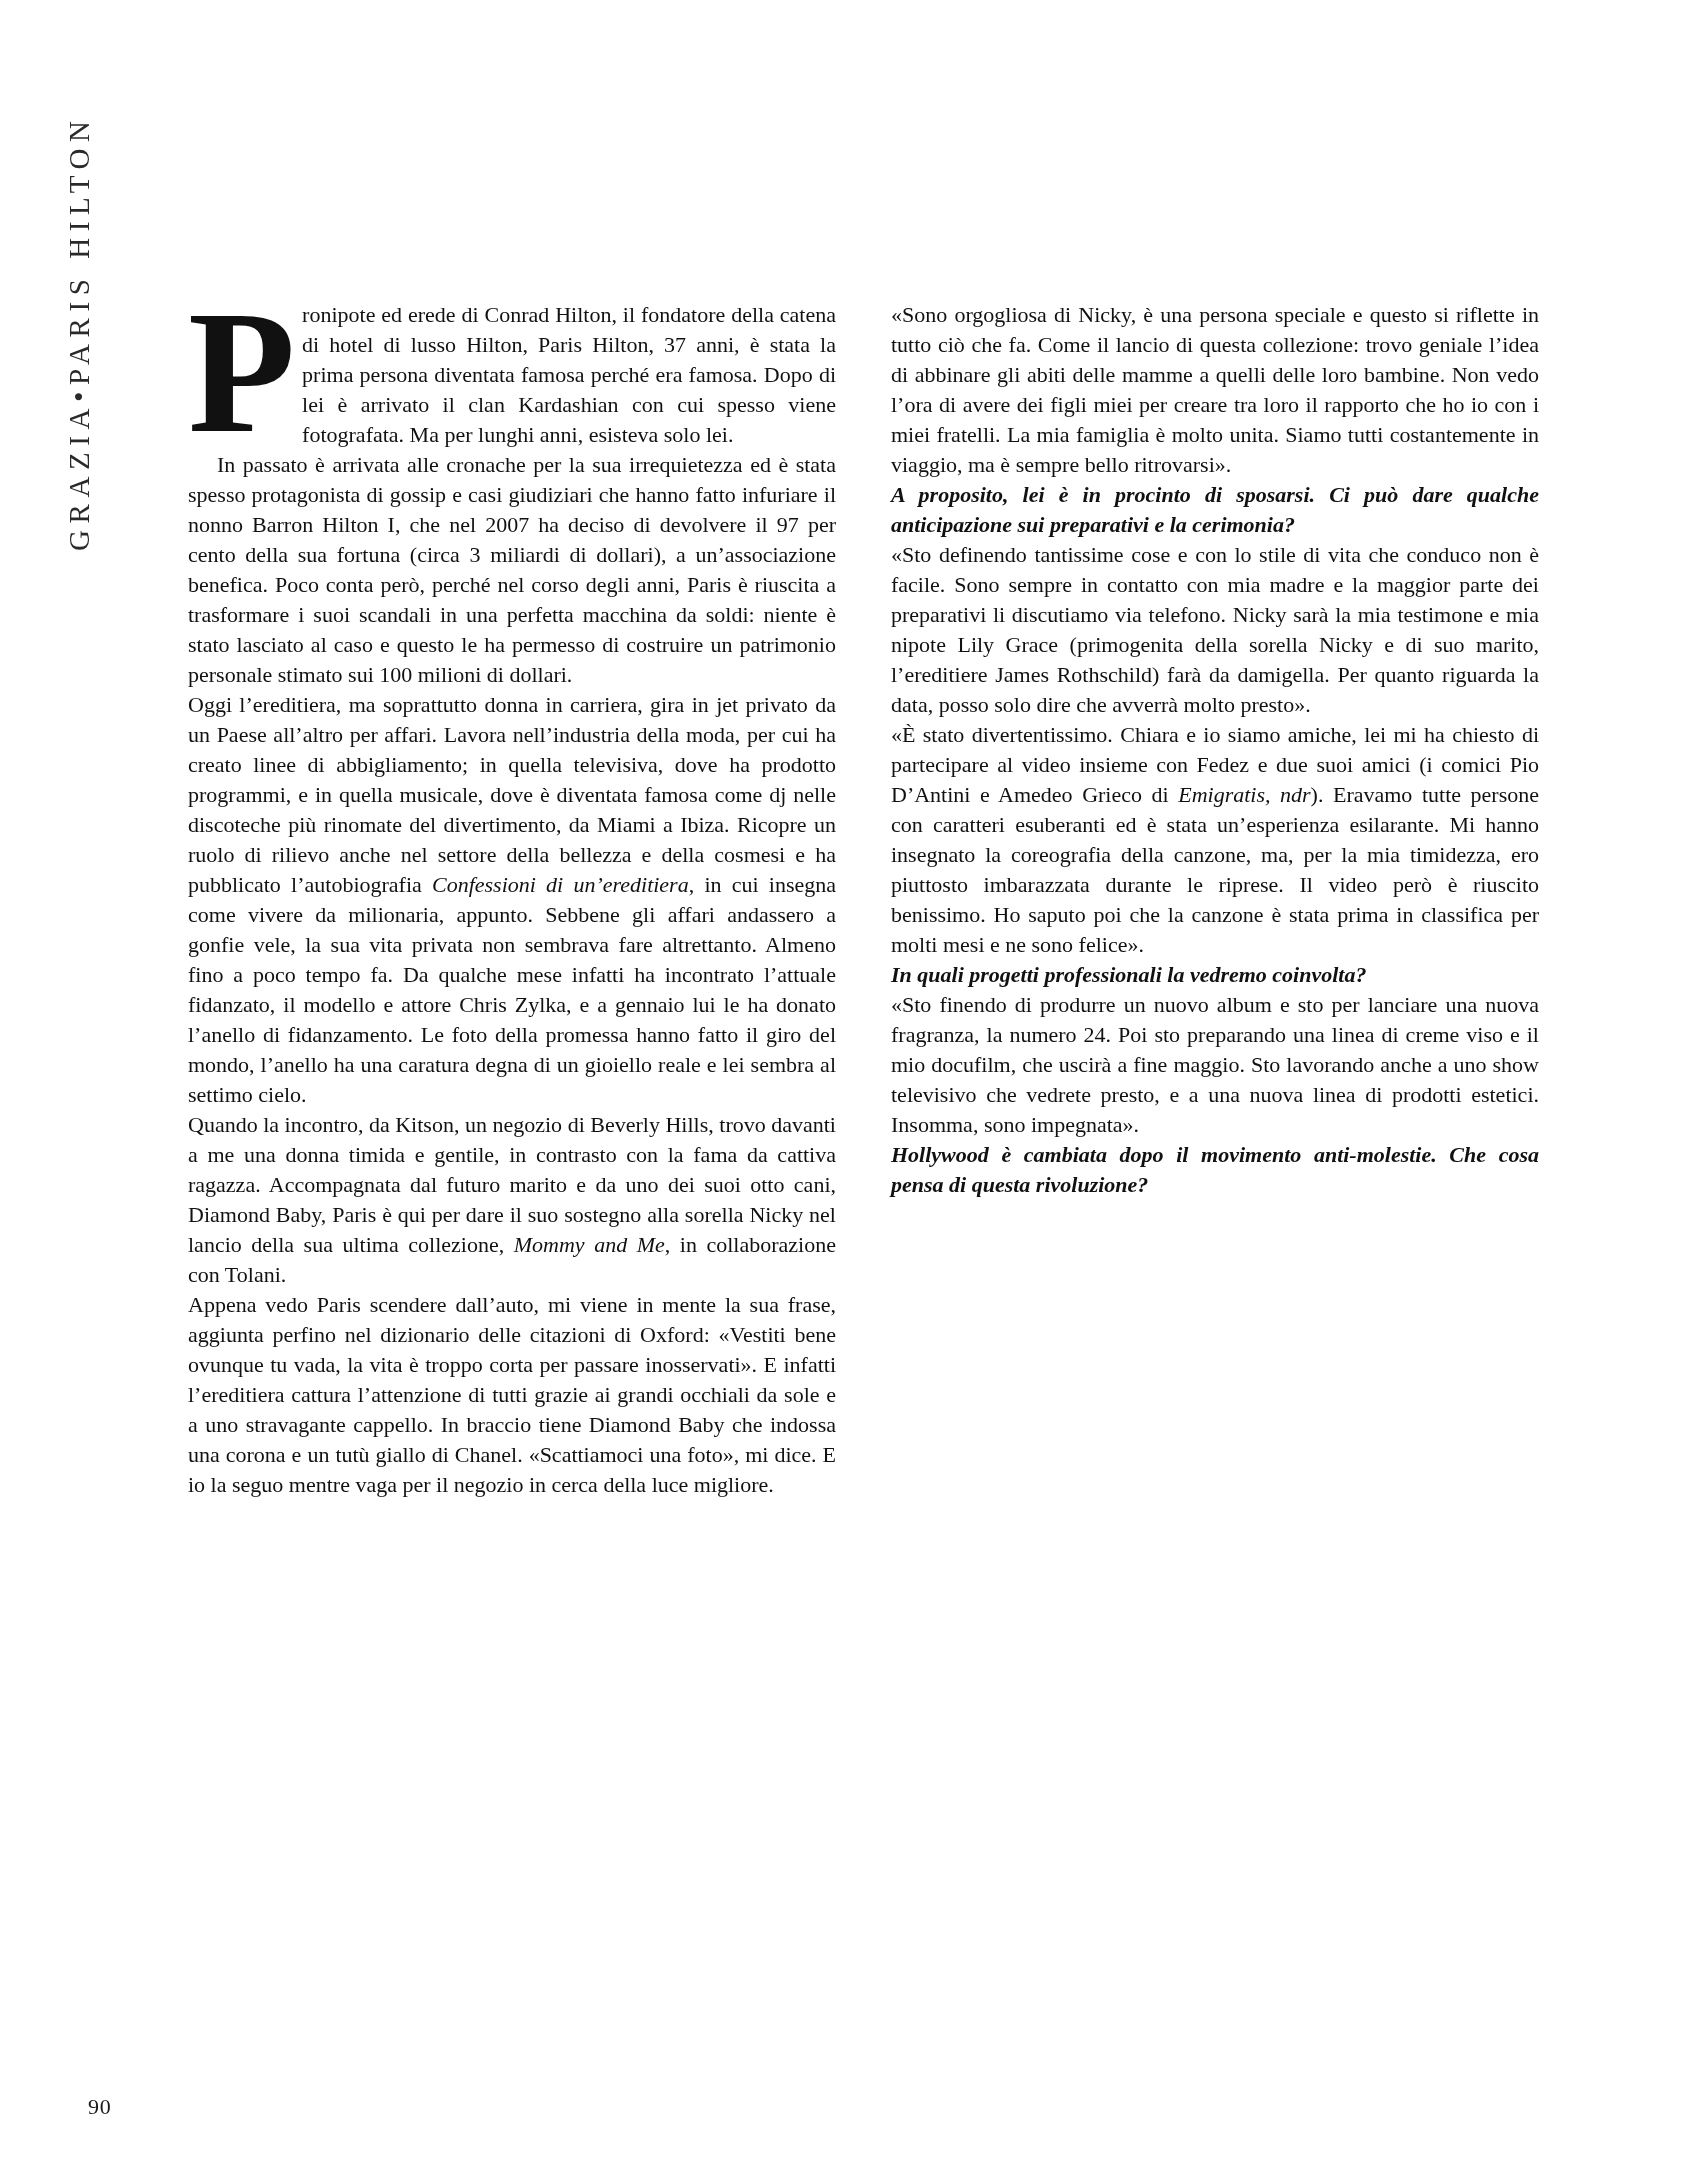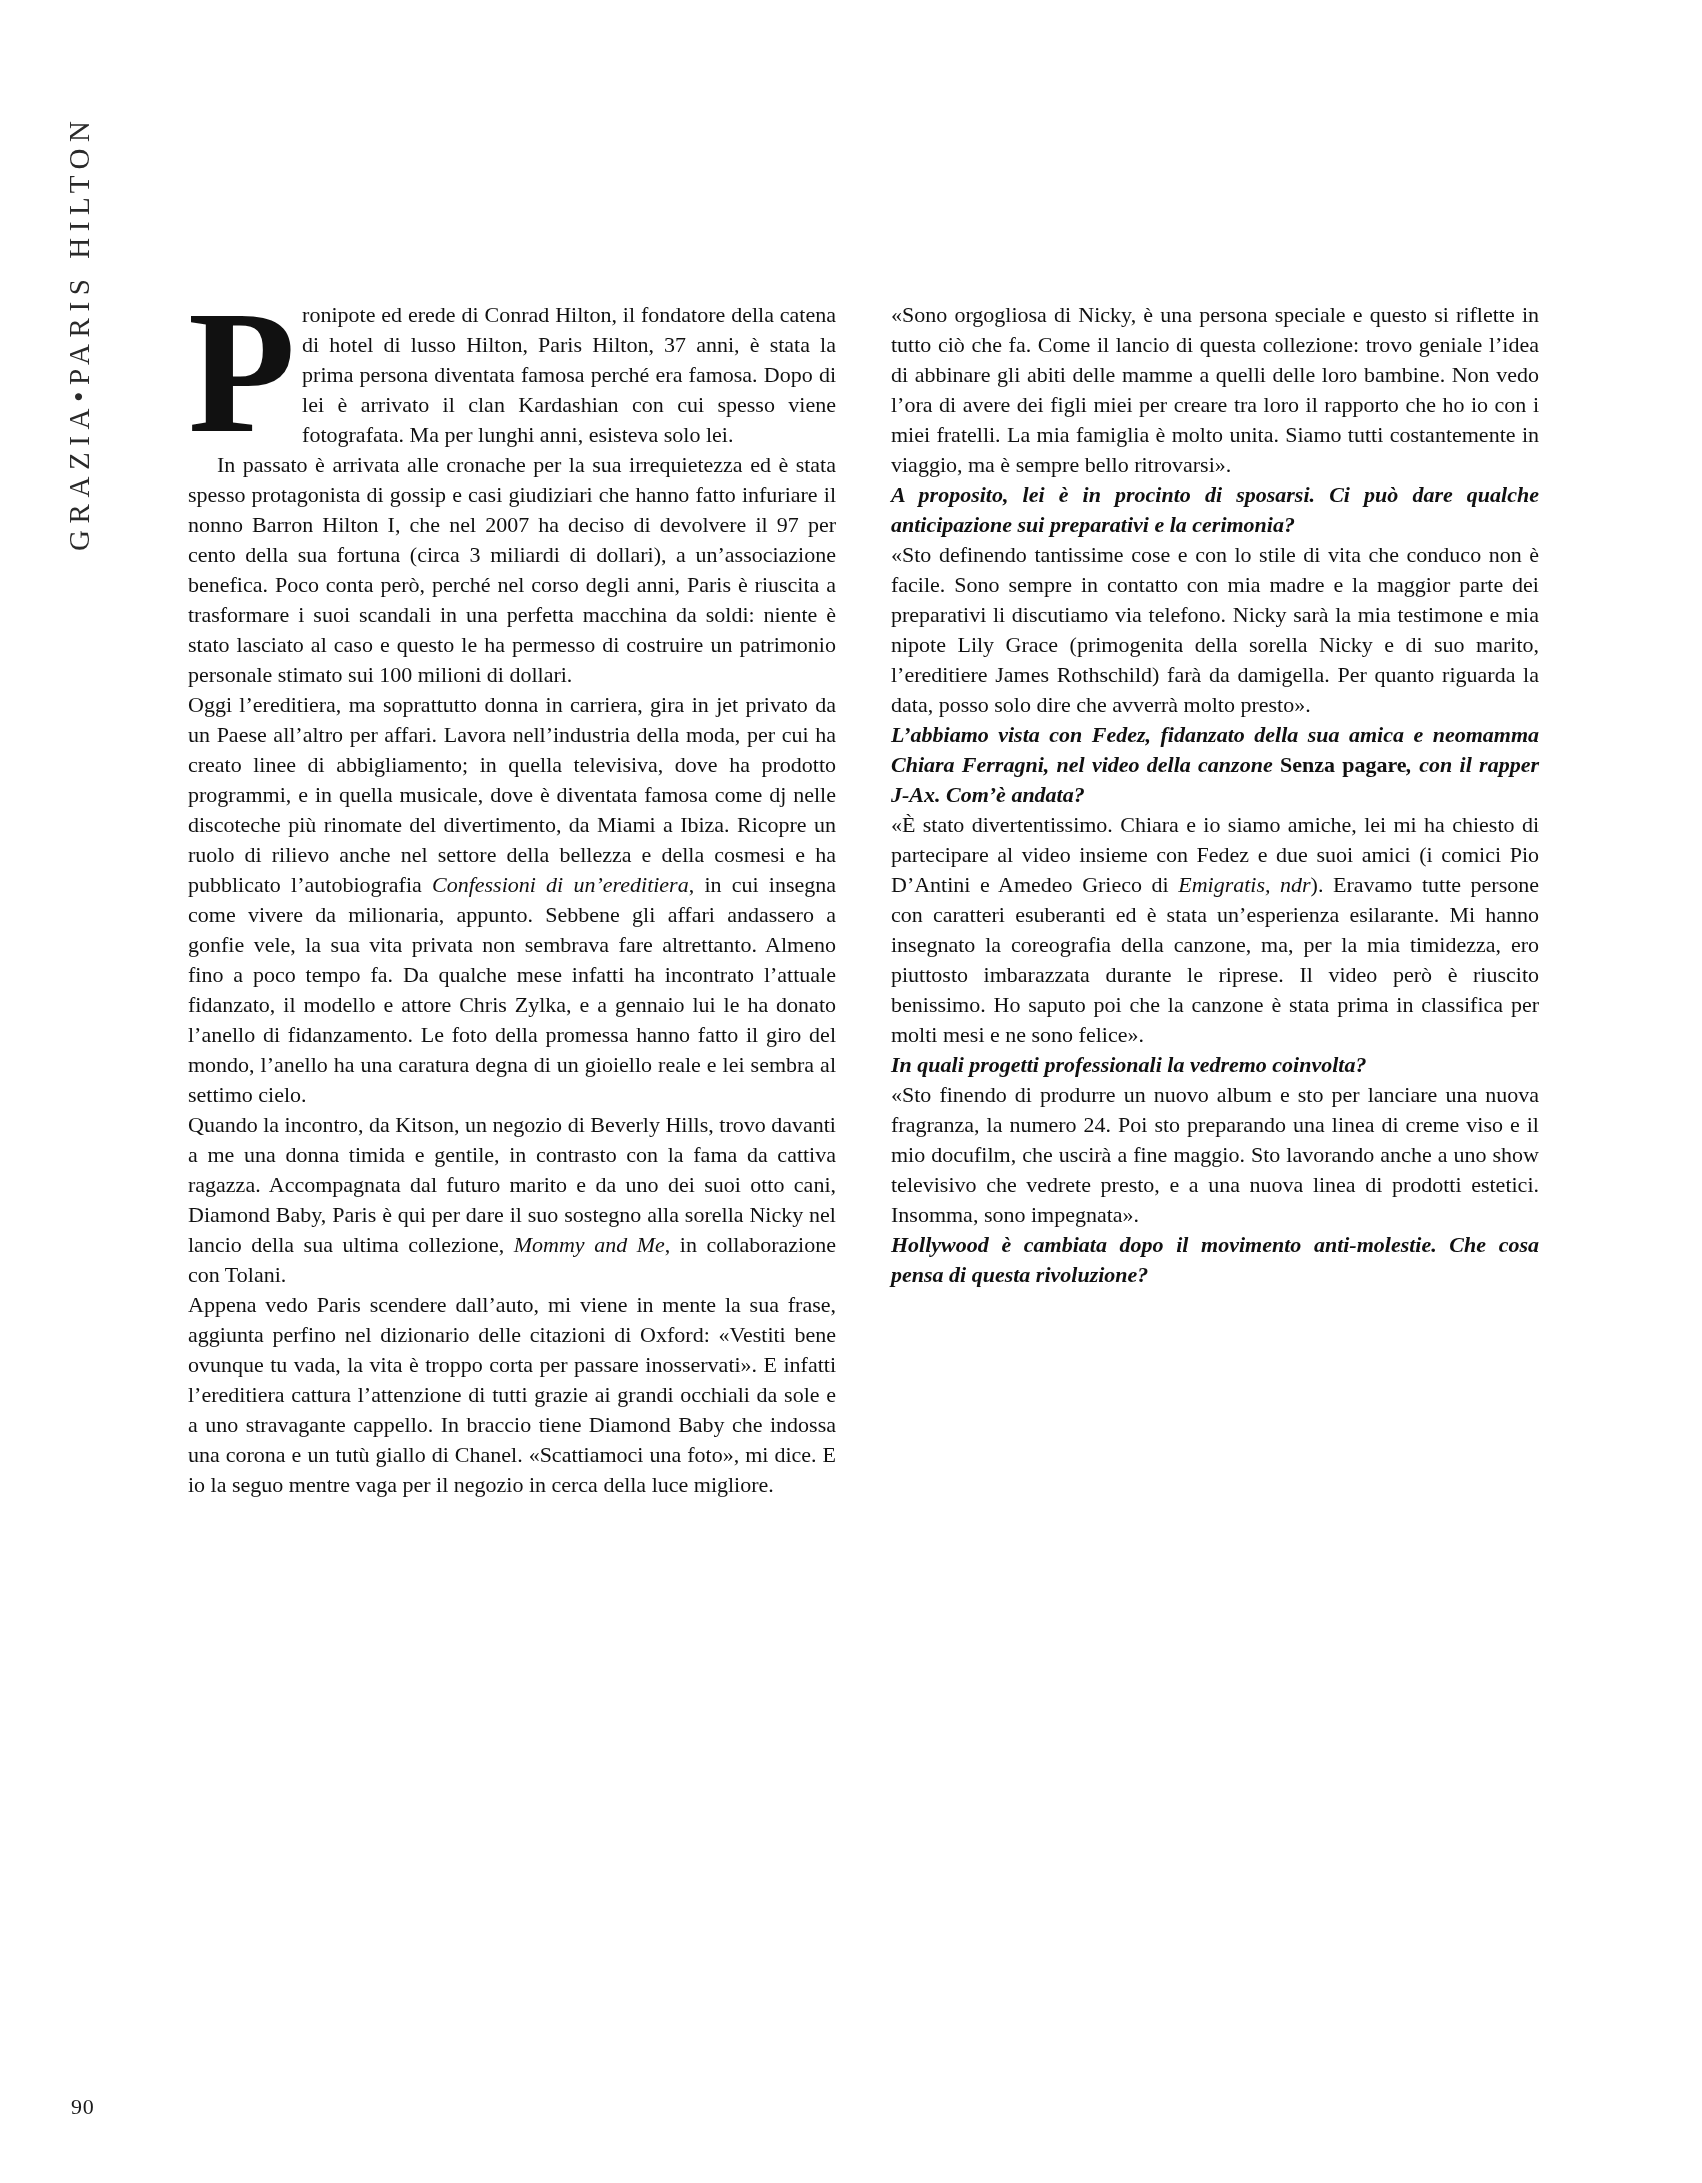--- a/index.html
+++ b/index.html
@@ -32,21 +32,21 @@
     text-align: left;
   }
   .running-head-inner {
     display: inline-block;
     transform: translate(-459px, 0);
   }
 
   
   .folio {
     position: absolute;
-    left: 71px;
+    left: 88px;
     bottom: 63px;
     font-family: "Liberation Serif", serif;
     font-size: 22px;
     color: #1a1a1a;
     letter-spacing: 0.7px;
   }
 
   
   .columns {
     position: absolute;
@@ -148,23 +148,20 @@
     </p>
 
     <p class="q">
       <span>A proposito, lei è in procinto di sposarsi. Ci può dare qualche anticipazione sui preparativi e la cerimonia?</span>
     </p>
 
     <p class="ans">
       <span>«Sto definendo tantissime cose e con lo stile di vita che conduco non è facile. Sono sempre in contatto con mia madre e la maggior parte dei preparativi li discutiamo via telefono. Nicky sarà la mia testimone e mia nipote Lily Grace (primogenita della sorella Nicky e di suo marito, l’ereditiere James Rothschild) farà da damigella. Per quanto riguarda la data, posso solo dire che avverrà molto presto».</span>
     </p>
 
-    <p class="q">
-      <span>L’abbiamo vista con Fedez, fidanzato della sua amica e neomamma Chiara Ferragni, nel video della canzone </span><span class="roman">Senza pagare</span><span>, con il rapper J-Ax. Com’è andata?</span>
-    </p>
 
     <p class="ans">
       <span>«È stato divertentissimo. Chiara e io siamo amiche, lei mi ha chiesto di partecipare al video insieme con Fedez e due suoi amici (i comici Pio D’Antini e Amedeo Grieco di </span><span class="ital">Emigratis, ndr</span><span>). Eravamo tutte persone con caratteri esuberanti ed è stata un’esperienza esilarante. Mi hanno insegnato la coreografia della canzone, ma, per la mia timidezza, ero piuttosto imbarazzata durante le riprese. Il video però è riuscito benissimo. Ho saputo poi che la canzone è stata prima in classifica per molti mesi e ne sono felice».</span>
     </p>
 
     <p class="q">
       <span>In quali progetti professionali la vedremo coinvolta?</span>
     </p>
 
     <p class="ans">

